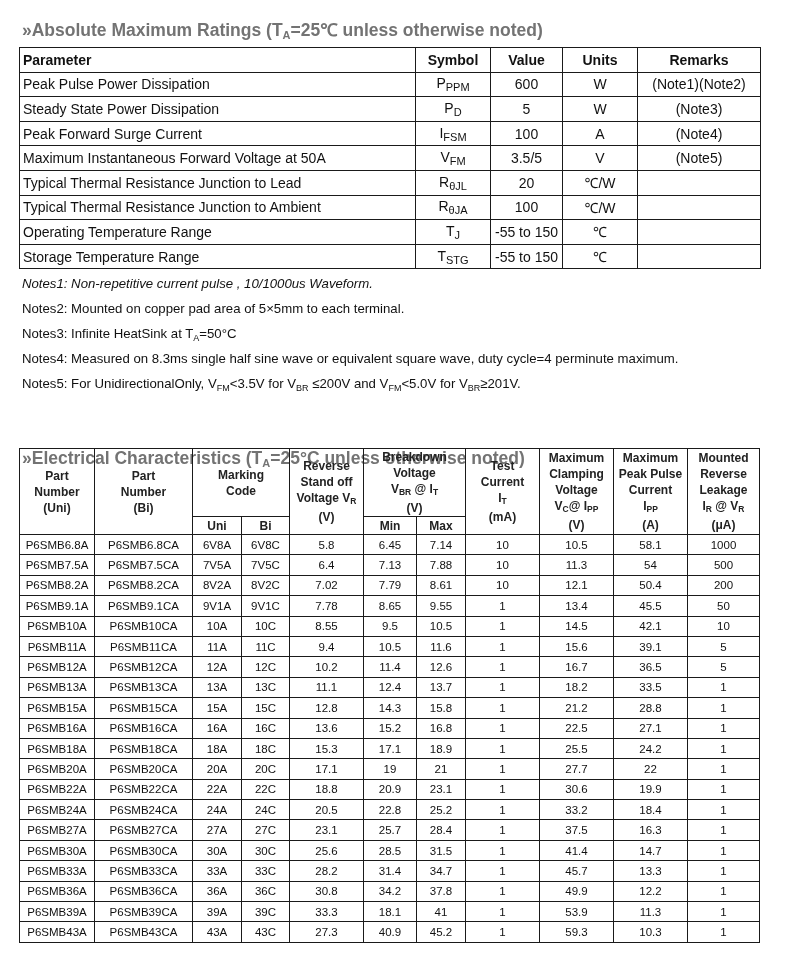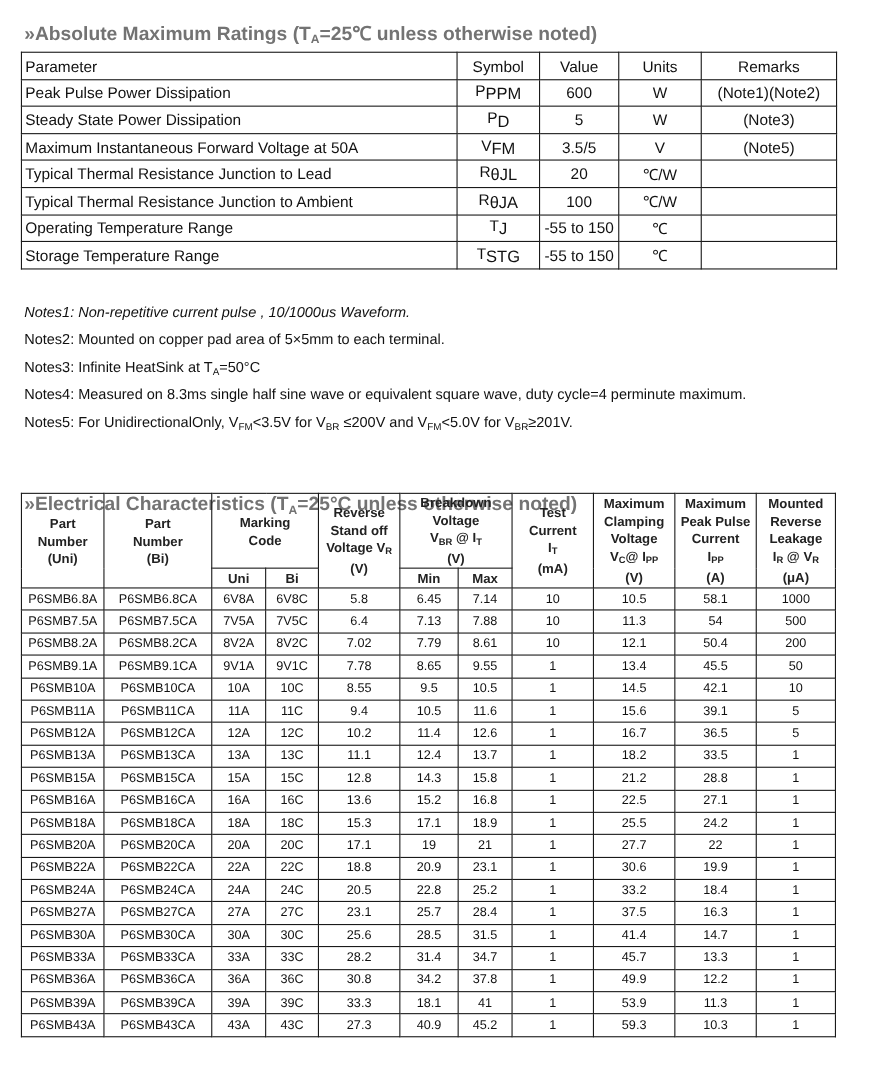--- a/index.html
+++ b/index.html
@@ -7,24 +7,24 @@
          font-family:"Liberation Sans", sans-serif; color:#111; }
   .sec-title { position:absolute; left:22px; font-weight:bold; color:#737373;
                font-size:17.5px; white-space:nowrap; }
   .sec-title sub { font-size:11px; vertical-align:-3px; }
   #t1-title { top:17px; }
   #t2-title { top:418px;margin-top:30px; }
 
   table { border-collapse:collapse; position:absolute; }
   #t1 { left:19px; top:47px; width:742px; font-size:14px; }
   #t1 td, #t1 th { border:1.5px solid #1a1a1a; height:23.6px; padding:0 3px; }
-  #t1 th { font-weight:normal; text-align:center; }
+  #t1 th { font-weight:bold; text-align:center; }
   #t1 th.lft, #t1 td.lft { text-align:left; }
   #t1 td { text-align:center; }
-  #t1 sub { font-size:15px; vertical-align:-3px; }
+  #t1 sub { font-size:11px; vertical-align:-3px; }
 
   .notes { position:absolute; left:22px; font-size:13.2px; white-space:nowrap; }
   .notes sub { font-size:9px; vertical-align:-3px; }
 
   #t2 { left:19px; top:448px; width:741px; font-size:11.5px; }
   #t2 td, #t2 th { border:1.5px solid #1a1a1a; text-align:center; padding:0; }
   #t2 th { font-weight:bold; font-size:12px; line-height:16px; color:#222; }
   #t2 th sub { font-size:8.5px; vertical-align:-2px; }
   #t2 td { height:19.4px; }
   #t2 tr.h2 th { height:17px; }
@@ -60,20 +60,27 @@
         <td>(Note1)(Note2)</td>
       </tr>
       <tr>
         <td class="lft">Steady State Power Dissipation</td>
         <td><span>P</span><sub>D</sub></td>
         <td>5</td>
         <td>W</td>
         <td>(Note3)</td>
       </tr>
       <tr>
+        <td class="lft">Peak Forward Surge Current</td>
+        <td><span>I</span><sub>FSM</sub></td>
+        <td>100</td>
+        <td>A</td>
+        <td>(Note4)</td>
+      </tr>
+      <tr>
         <td class="lft">Maximum Instantaneous Forward Voltage at 50A</td>
         <td><span>V</span><sub>FM</sub></td>
         <td>3.5/5</td>
         <td>V</td>
         <td>(Note5)</td>
       </tr>
       <tr>
         <td class="lft">Typical Thermal Resistance Junction to Lead</td>
         <td><span>R</span><sub>θJL</sub></td>
         <td>20</td>

